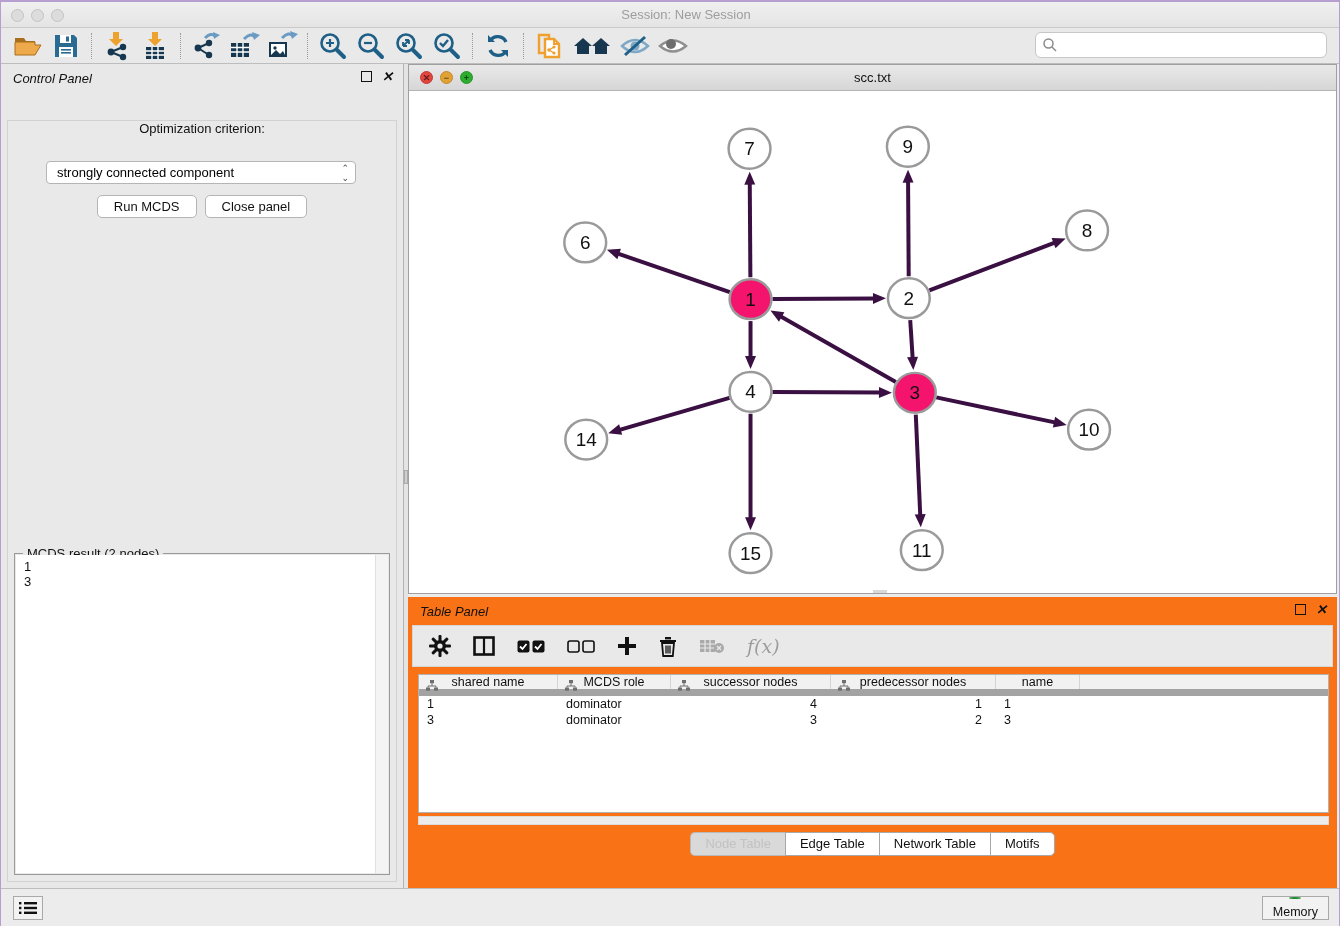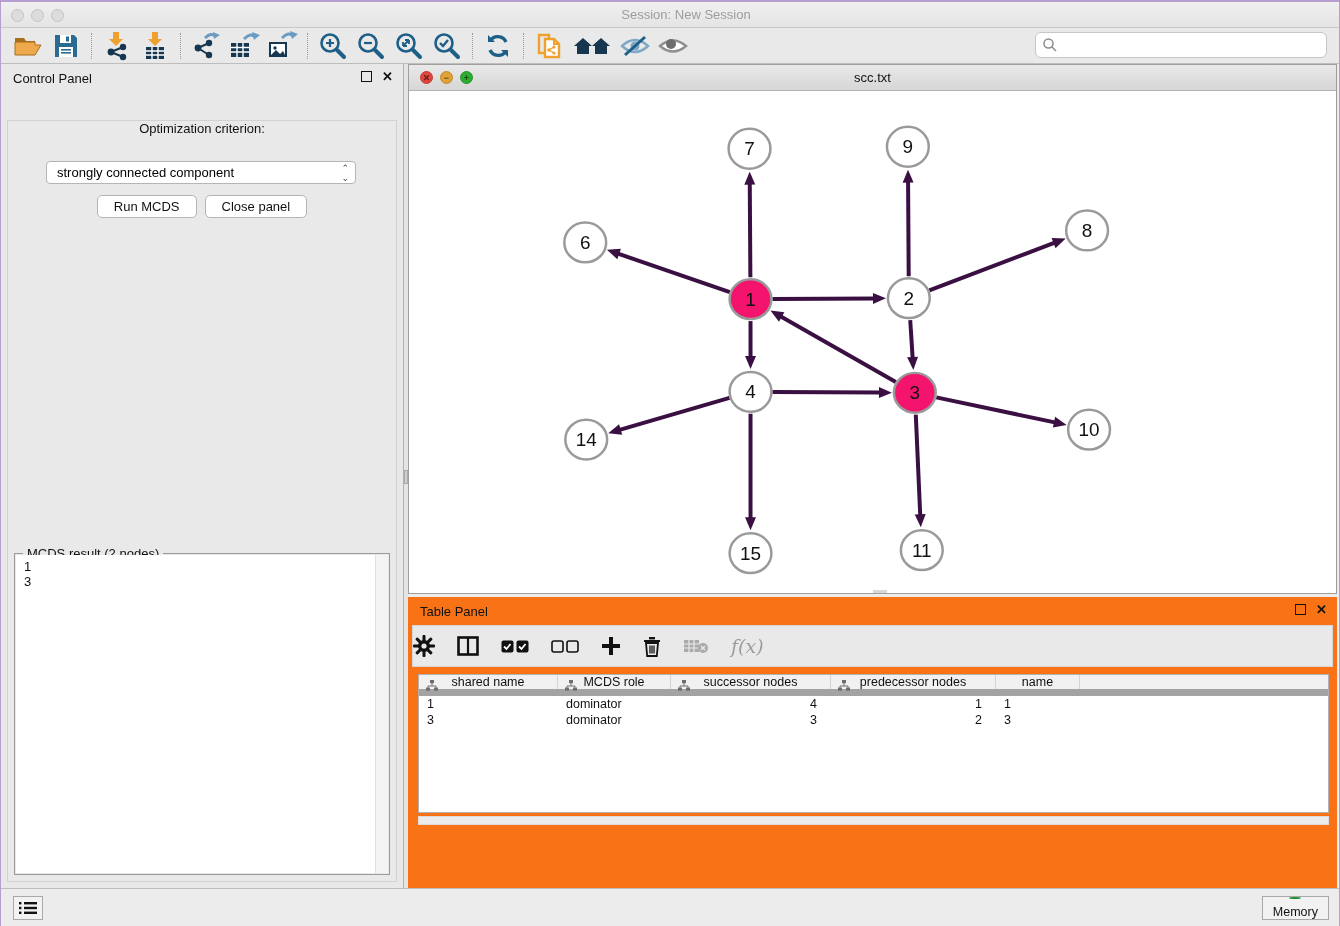--- a/index.html
+++ b/index.html
@@ -17,21 +17,21 @@
   .toolbar { position:absolute; left:0; top:26px; width:100%; height:36px; background:#e9e9e9;
              border-bottom:1px solid #bdbdbd; display:flex; align-items:center; padding-left:8px; }
   .tb-btn { width:34px; height:30px; display:flex; align-items:center; justify-content:center; margin:0 2px; }
   .tb-sep { height:26px; border-left:1px dotted #9b9b9b; margin:0 6px; }
   .search-wrap { position:absolute; right:12px; top:4px; width:292px; height:26px; background:#fff; border:1px solid #c7c7c7;
                  border-radius:6px; display:flex; align-items:center; padding-left:6px; }
   .search-wrap input { border:none; outline:none; flex:1; font-size:13px; background:transparent; }
 
   
   .control-panel { position:absolute; left:0; top:62px; width:402px; bottom:38px; background:#e8e8e8; }
-  .panel-head { position:relative; height:30px; }
+  .panel-head { position:relative; height:30px;font-style:italic; }
   .panel-head .ph-title { position:absolute; left:12px; top:7px; font-size:13px; color:#111; }
   .ph-icons { position:absolute; right:10px; top:7px; display:flex; gap:10px; align-items:center; }
   .float-box { width:11px; height:11px; border:1.5px solid #111; }
   .close-x { font-size:13px; font-weight:bold; color:#111; line-height:11px; }
   .cp-tabs { position:absolute; left:0; right:0; top:33px; display:flex; justify-content:center; }
   .cp-tab { padding:3px 13px 4px; font-size:13px; background:#fff; border:1px solid #9e9e9e; border-right:none; color:#111; }
   .cp-tab:first-child { border-radius:4px 0 0 4px; }
   .cp-tab:last-child { border-radius:0 4px 4px 0; border-right:1px solid #b9b9b9; }
   .cp-tab.active { background:#e3e3e3; color:#bdbdbd; border-color:#b9b9b9; }
   .cp-content { position:absolute; left:6px; right:6px; top:56px; bottom:6px; background:#e9e9e9; border:1px solid #d2d2d2; }
@@ -54,21 +54,21 @@
   .net-title { position:relative; height:26px; background:linear-gradient(#e9e9e9,#d6d6d6); border-bottom:1px solid #b4b4b4; }
   .net-title .nt-text { position:absolute; left:0; right:0; top:5px; text-align:center; font-size:13px; color:#111; }
   .light { position:absolute; top:6px; width:13px; height:13px; border-radius:50%; font-size:9px; font-weight:bold;
            display:flex; align-items:center; justify-content:center; color:#5d1d1d; }
   .net-canvas { position:absolute; left:0; right:0; top:26px; bottom:0; }
   .net-grip { position:absolute; bottom:0px; left:50%; width:14px; height:3px; background:#d8d8d8; }
 
   
   .table-panel { position:absolute; left:407px; top:595px; right:2px; bottom:38px; background:#f97316; }
   .tp-toolbar { position:absolute; left:4px; right:4px; top:28px; height:42px; background:#e9e9e9; border:1px solid #d6d6d6;
-                display:flex; align-items:center; gap:22px; }
+                display:flex; align-items:center; padding-left:16px; gap:22px; }
   .tp-ico { display:flex; align-items:center; justify-content:center; }
   .fx { font-family:"DejaVu Serif", serif; font-style:italic; font-size:19px; color:#9c9c9c; }
   .grid { position:absolute; left:10px; right:8px; top:77px; bottom:75px; background:#fff; border:1px solid #b2b2b2; }
   .grid-head { display:flex; height:21px; background:#f1f1f1; border-bottom:7px solid #a3a3a3; }
   .gh-cell { position:relative; display:flex; align-items:center; justify-content:center; font-size:12.5px; color:#111;
              border-right:1px solid #d4d4d4; }
   .gh-cell .tree { position:absolute; left:7px; top:5px; }
   .grid-row { display:flex; height:16px; font-size:12.5px; color:#111; }
   .gr-cell { padding:1px 14px 0 8px; overflow:hidden; }
   .hstrip { position:absolute; left:10px; right:8px; bottom:63px; height:9px; background:#ececec; border:1px solid #dcdcdc; }
@@ -459,20 +459,26 @@
           <div class="grid-row">
             <div class="gr-cell" style="width: 139px; text-align: left;">3</div>
             <div class="gr-cell" style="width: 113px; text-align: left;">dominator</div>
             <div class="gr-cell" style="width: 160px; text-align: right;">3</div>
             <div class="gr-cell" style="width: 165px; text-align: right;">2</div>
             <div class="gr-cell" style="width: 84px; text-align: left;">3</div>
           </div>
         </div>
     </div>
     <div class="hstrip"></div>
+    <div class="tp-tabs" id="tp-tabs">
+        <div class="tp-tab active">Node Table</div>
+        <div class="tp-tab">Edge Table</div>
+        <div class="tp-tab">Network Table</div>
+        <div class="tp-tab">Motifs</div>
+      </div>
   </div>
 
   <div class="statusbar">
     <div class="list-btn">
       <svg width="18" height="14" viewBox="0 0 18 14">
           <g fill="#111">
             <rect x="0" y="1" width="2.4" height="2.4"></rect>
             <rect x="5" y="1" width="13" height="2.4"></rect>
             <rect x="0" y="5.8" width="2.4" height="2.4"></rect>
             <rect x="5" y="5.8" width="13" height="2.4"></rect>

